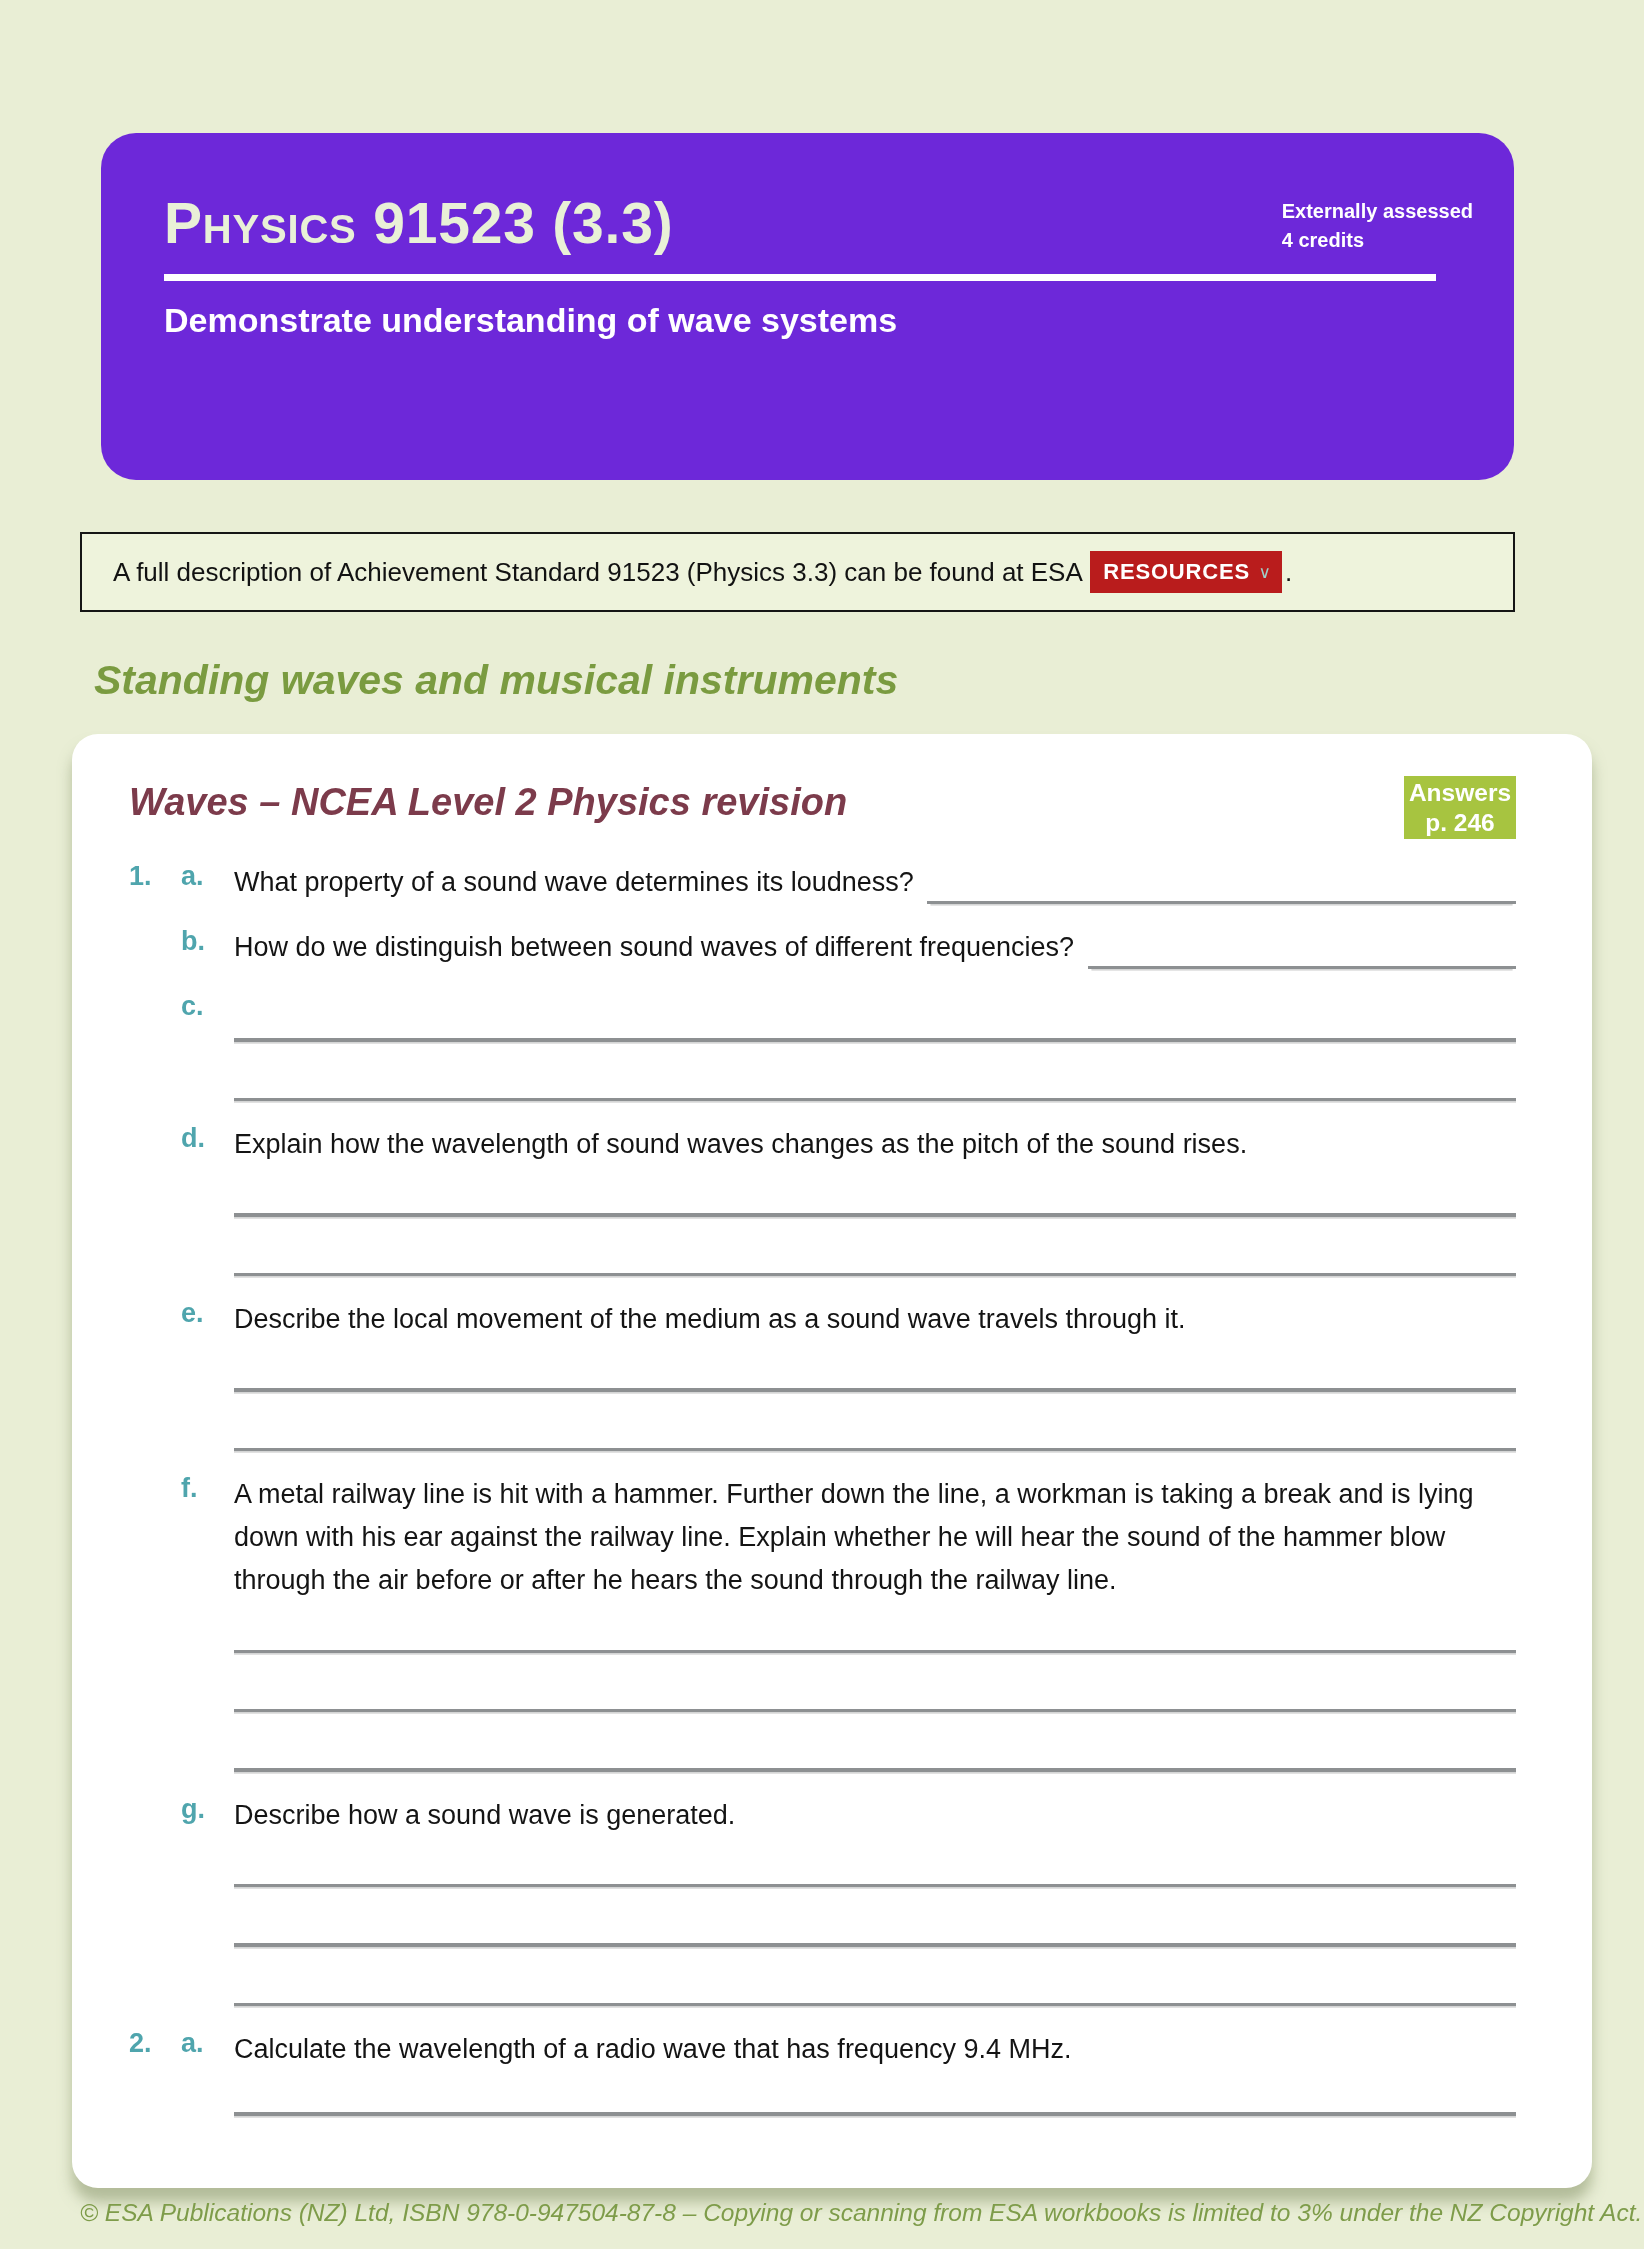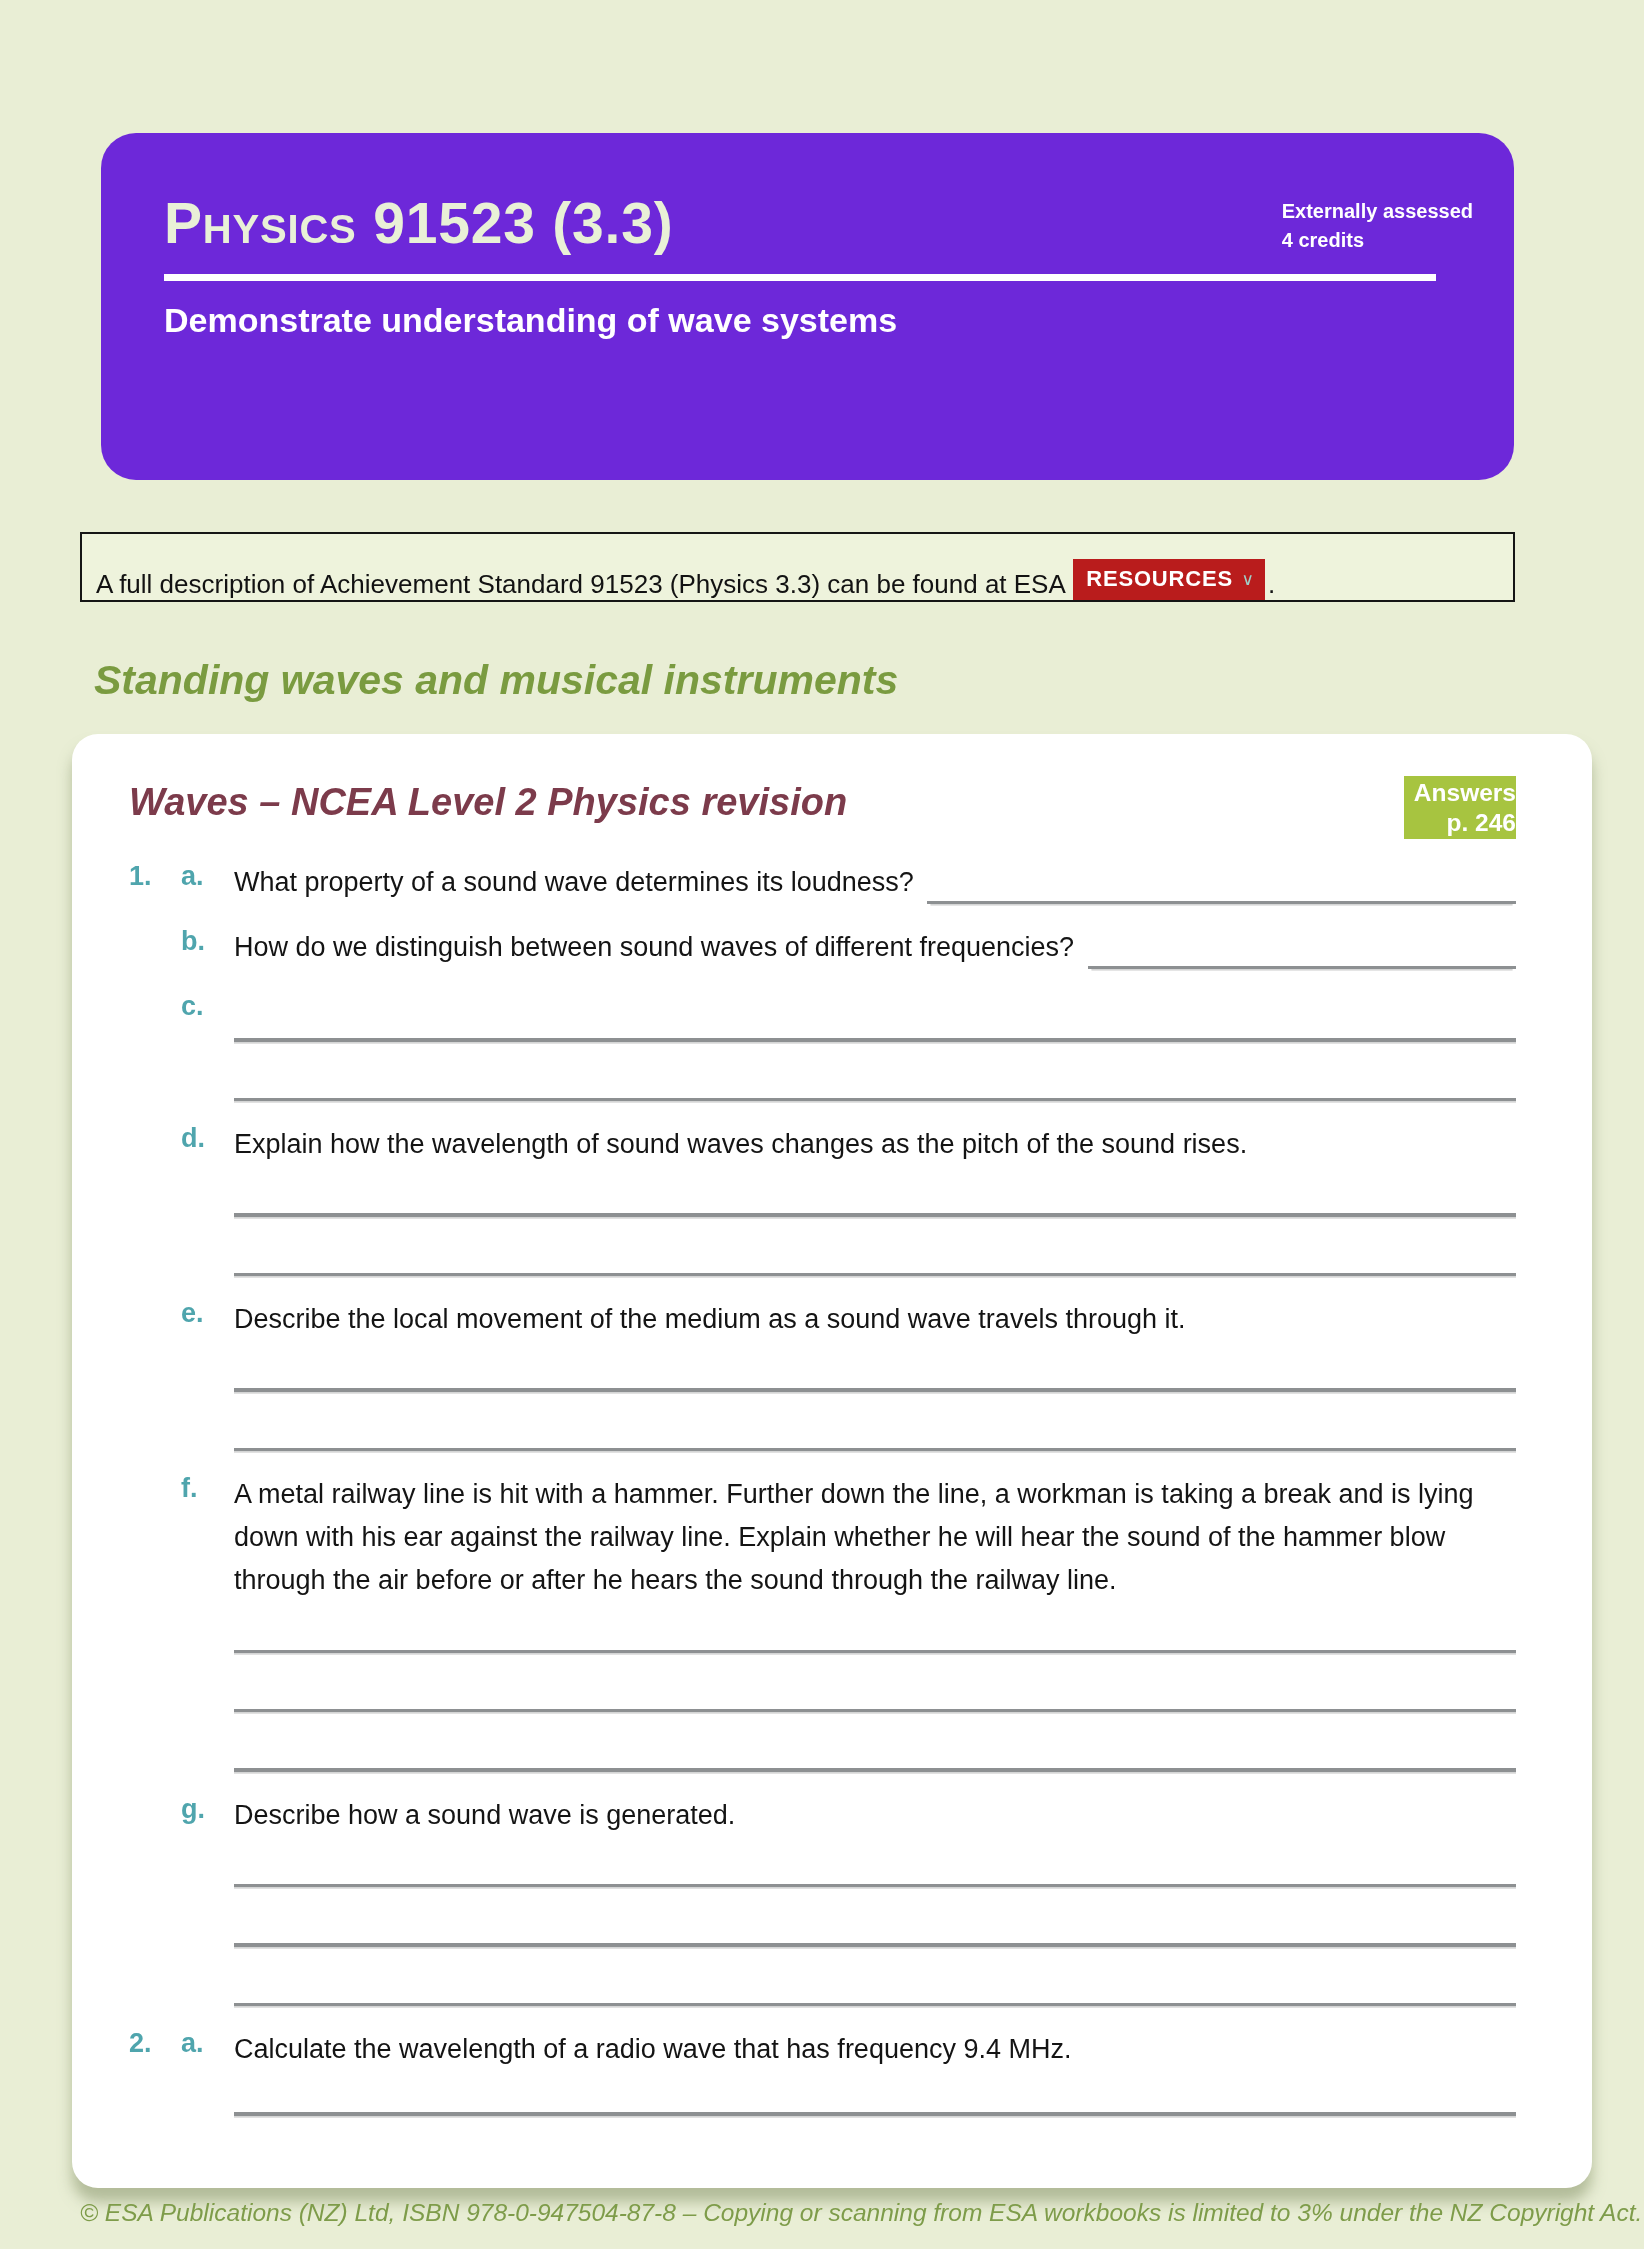--- a/index.html
+++ b/index.html
@@ -21,23 +21,23 @@
   }
   .header-meta{
     text-align:left;color:#ffffff;font-weight:bold;font-size:20px;
     line-height:1.42;padding-top:3.4px;
   }
   .header-rule{height:6.8px;background:#ffffff;margin-top:20px;margin-right:37px;}
   .header-subtitle{margin:20px 0 0 0;font-size:34px;font-weight:bold;color:#ffffff;}
 
   
   .resources-bar{
-    position:absolute;left:80px;top:532px;width:1435px;height:70px;
+    position:absolute;left:80px;top:532px;width:1435px;height:80px;
     box-sizing:border-box;border:2.5px solid #151515;background:#eef3dc;
-    display:flex;align-items:flex-end;padding:0 14px;font-size:26px;color:#121212;
+    display:flex;align-items:center;padding:0 31px;font-size:26px;color:#121212;
   }
   .resources-btn{
     display:inline-flex;align-items:center;gap:8.5px;margin-left:7px;
     background:#b91c1c;color:#ffffff;font-weight:bold;font-size:22px;
     letter-spacing:0.8px;padding:7.6px 10px 7.6px 13.5px;cursor:pointer;
   }
   .chevron{color:#9fd0c9;font-size:17px;font-weight:normal;line-height:1;}
   .resources-suffix{margin-left:3.4px;}
 
   
@@ -52,21 +52,21 @@
     background:#ffffff;border-radius:26px;box-sizing:border-box;
     padding:47px 76px 0 57px;
     box-shadow:0 13.5px 13.5px rgba(125,140,95,0.5);
   }
   .card-title{
     font-size:38px;font-weight:bold;font-style:italic;color:#7c3b4b;margin:0;
   }
   .answers-badge{
     position:absolute;top:42px;right:76px;width:112px;height:63px;
     background:#a7c440;color:#ffffff;font-weight:bold;font-size:24.5px;
-    text-align:right;display:flex;flex-direction:column;justify-content:center;
+    text-align:center;display:flex;flex-direction:column;justify-content:center;
     line-height:1.2;
   }
 
   
   .q-list{margin-top:37px;}
   .q-row{
     display:flex;align-items:flex-start;font-size:27px;color:#141414;
     margin-bottom:22px;font-weight:500;
   }
   .q-num{width:52px;flex:none;color:#4fa5ad;font-weight:bold;}

